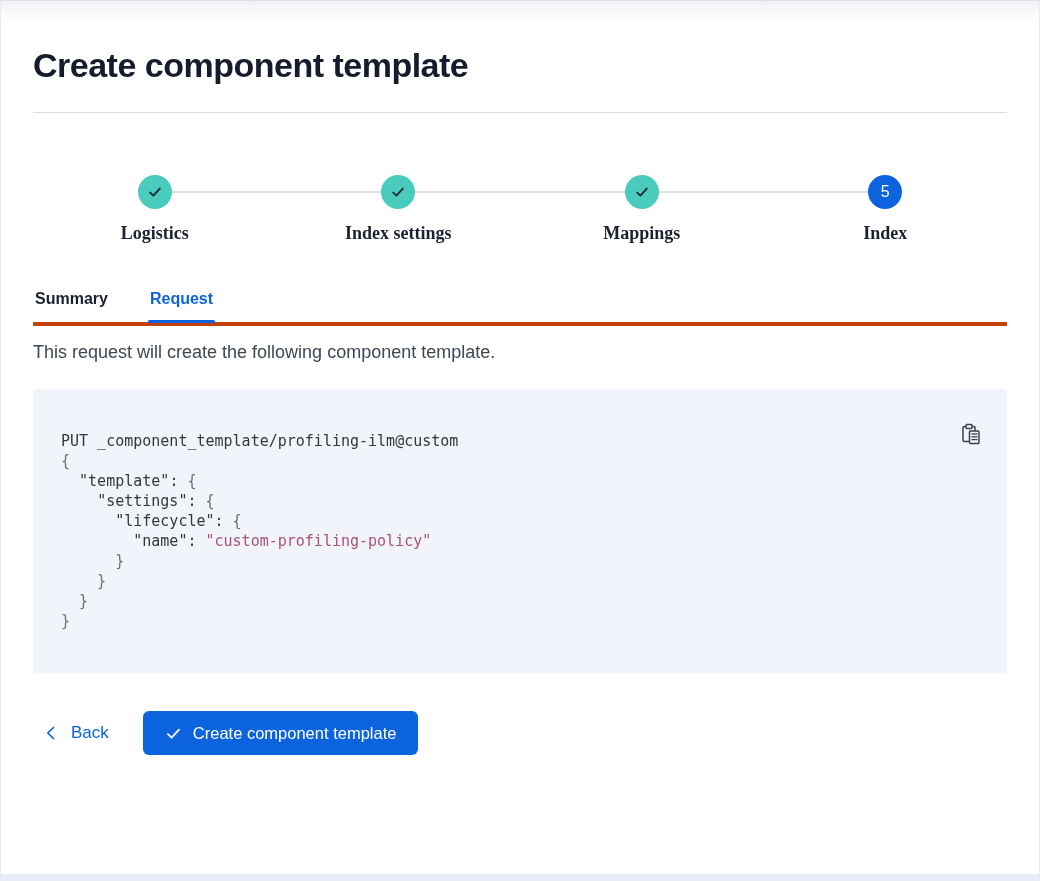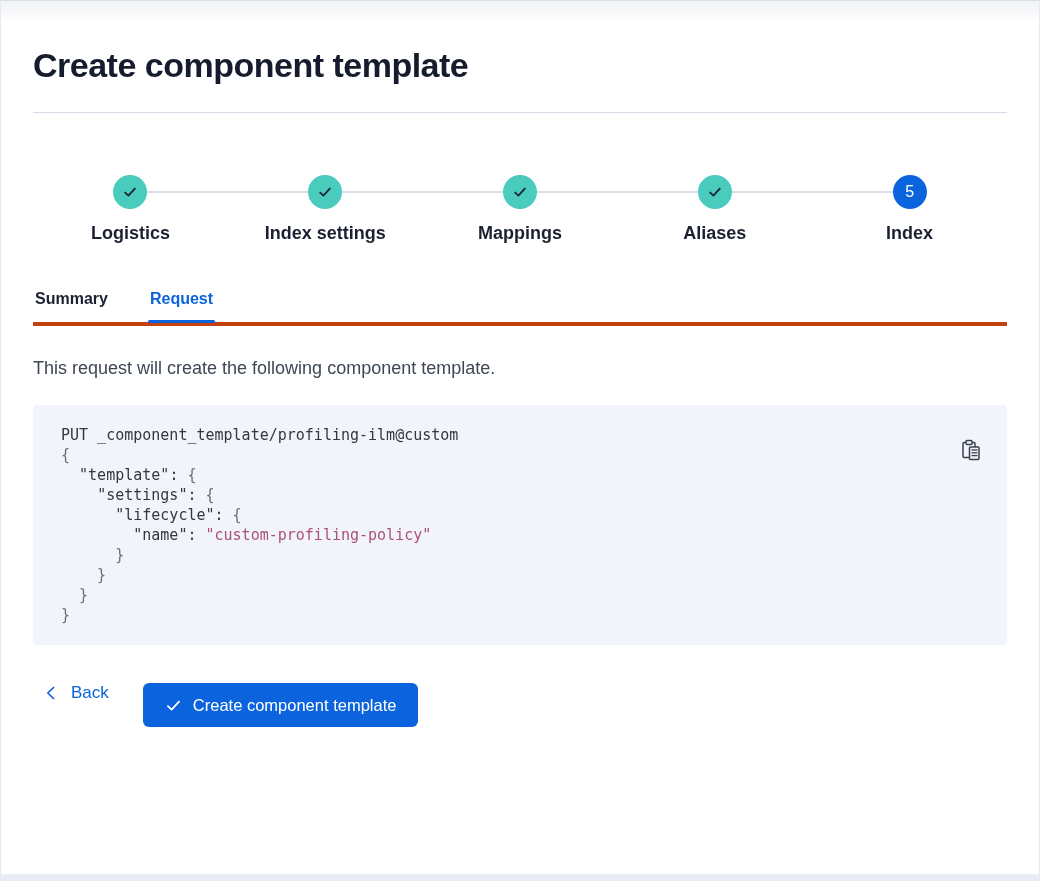--- a/index.html
+++ b/index.html
@@ -58,20 +58,21 @@
     position: relative; z-index: 1;
   }
   .step-circle.complete { background: #49CBBE; }
   .step-circle.current  { background: #0B64DD; }
   .step-number { color: #ffffff; font-size: 16px; font-weight: 500; }
   .step-label {
     margin-top: 14px;
     font-size: 18px;
     font-weight: 700;
     color: #1B2130;
+    font-family: Liberation Serif, serif;
   }
 
   h2.review-heading {
     margin: 58px 0 0;
     font-size: 28px;
     font-weight: 700;
     letter-spacing: -0.4px;
     color: #161C2D;
   }
 
@@ -94,32 +95,32 @@
   .tab.selected::after {
     content: "";
     position: absolute;
     left: 0; right: 0; bottom: -1px;
     height: 3px;
     background: #0B64DD;
     border-radius: 2px;
   }
 
   p.desc {
-    margin: 32px 0 0;
+    margin: 16px 0 0;
     font-size: 18px;
     color: #3E4755;
   }
 
   
   .code-block {
     position: relative;
     margin-top: 26px;
     background: #F1F4FA;
     border-radius: 4px;
-    padding: 20px 28px;
+    padding: 42px 28px;
   }
   .code-block pre {
     margin: 0;
     font-family: "DejaVu Sans Mono", "Liberation Mono", monospace;
     font-size: 15px;
     line-height: 20px;
     color: #343741;
   }
   .code-line { white-space: pre; }
   .seg-plain  { color: #343741; }
@@ -128,21 +129,21 @@
   .seg-string { color: #AD5277; }
   .copy-btn {
     position: absolute;
     top: 34px; right: 26px;
     background: none; border: none; padding: 0;
     cursor: pointer;
     line-height: 0;
   }
 
   
-  .footer { display: flex; align-items: flex-start; margin-top: 38px; }
+  .footer { display: flex; align-items: center; margin-top: 38px; }
   .back-btn {
     display: flex; align-items: center; gap: 12px;
     background: none; border: none;
     color: #0B64DD;
     font-family: inherit;
     font-size: 17px;
     font-weight: 500;
     cursor: pointer;
     padding: 0 0 0 10px;
   }
@@ -199,29 +200,20 @@
         <div class="step-label">Index settings</div>
       </div>
       <div class="step">
         <div class="step-line"></div>
         <div class="step-circle complete">
           <svg width="16" height="16" viewBox="0 0 16 16" fill="none">
             <path d="M3.2 8.6 L6.4 11.6 L12.8 4.6" stroke="#1C2B33" stroke-width="1.9" stroke-linecap="round" stroke-linejoin="round"></path>
           </svg>
         </div>
         <div class="step-label">Mappings</div>
-      </div>
-      <div class="step">
-        <div class="step-line"></div>
-        <div class="step-circle complete">
-          <svg width="16" height="16" viewBox="0 0 16 16" fill="none">
-            <path d="M3.2 8.6 L6.4 11.6 L12.8 4.6" stroke="#1C2B33" stroke-width="1.9" stroke-linecap="round" stroke-linejoin="round"></path>
-          </svg>
-        </div>
-        <div class="step-label">Aliases</div>
       </div>
       <div class="step">
         <div class="step-line"></div>
         <div class="step-circle current">
           <span class="step-number">5</span>
         </div>
         <div class="step-label">Index</div>
       </div>
     </div>
 

